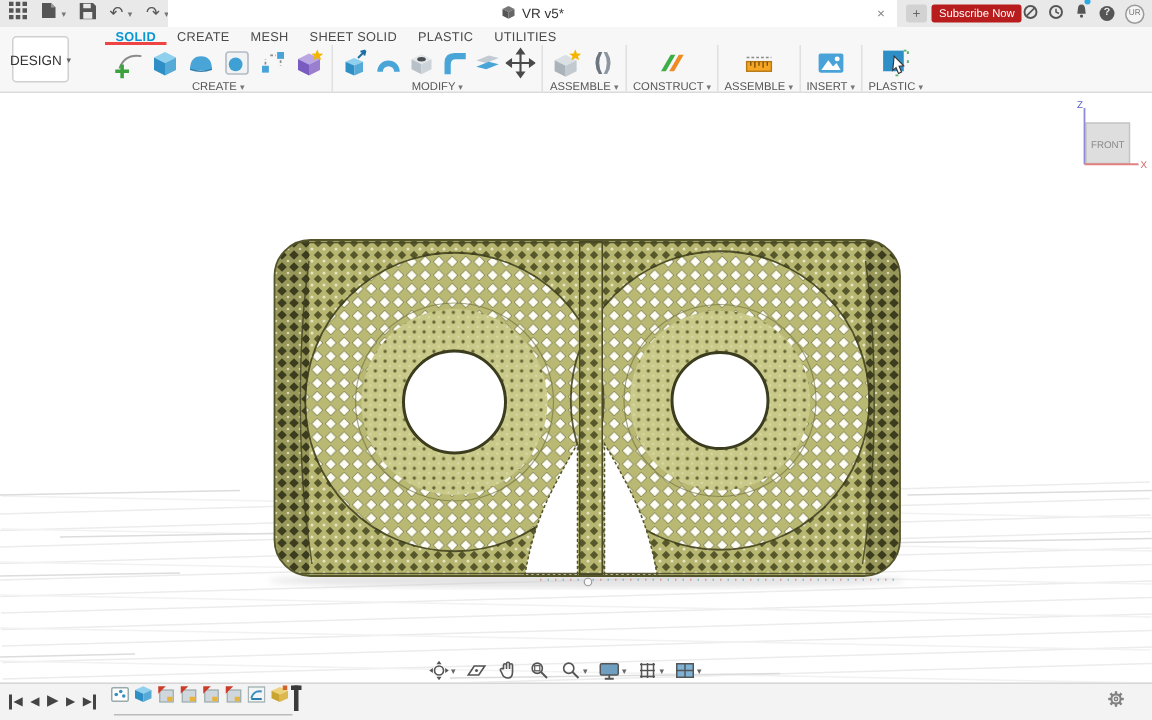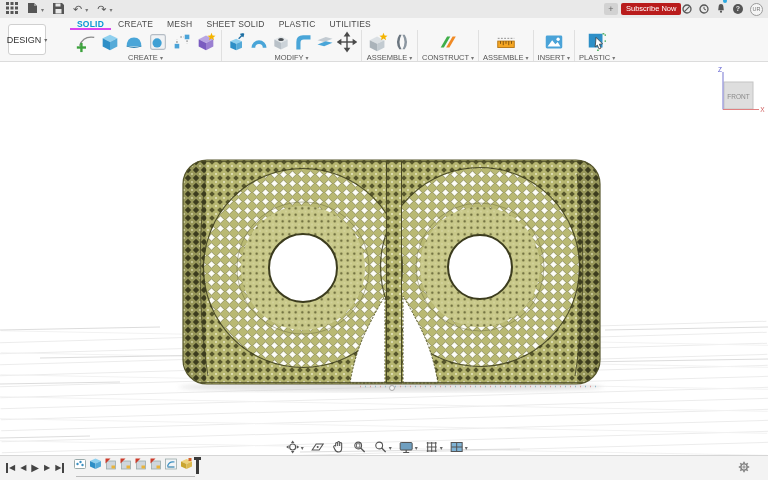--- a/index.html
+++ b/index.html
@@ -17,21 +17,21 @@
   .subscribe { position:absolute; left:621px; top:3px; height:12px; padding:0 5px; background:#b91c1c; border:none; border-radius:2px; color:#fff; font-size:7.5px; line-height:12px; font-family:"Liberation Sans",sans-serif; }
   .tb-right { position:absolute; right:5px; top:0; height:18px; display:flex; align-items:center; gap:7px; }
   .avatar { width:13px; height:13px; border-radius:50%; border:1px solid #9a9a9a; background:#f5f5f5; color:#777; font-size:5.5px; line-height:11px; text-align:center; }
 
   
   .ribbon { position:relative; width:768px; height:44px; background:#f7f7f7; border-bottom:1px solid #dcdcdc; }
   .design-btn { position:absolute; left:8px; top:6px; width:38px; height:31px; background:#fff; border:1px solid #d0d0d0; border-radius:3px; font-size:9px; color:#333; display:flex; align-items:center; justify-content:center; gap:3px; }
   .design-btn .caret { font-size:6px; color:#666; }
   .tabstrip { position:absolute; left:70px; top:1px; height:11px; display:flex; }
   .rtab { font-size:8.5px; color:#4a4a4a; padding:0 7px; letter-spacing:.2px; }
-  .rtab.active { color:#0a96d2; font-weight:bold; border-bottom:2px solid #d946ef; }
+  .rtab.active { color:#0a96d2; font-weight:bold; border-bottom:2px solid #ef4444; }
   .groups { position:absolute; left:70px; top:12px; bottom:0; display:flex; }
   .group { display:flex; flex-direction:column; align-items:center; justify-content:space-between; padding:0 4px 2px 4px; border-right:1px solid #e0e0e0; }
   .group:last-child { border-right:none; }
   .grp-icons { display:flex; align-items:center; gap:1px; height:24px; }
   .grp-label { font-size:7.5px; color:#555; white-space:nowrap; }
   .grp-label .caret { font-size:6px; color:#777; }
   .tool { width:23px; height:23px; display:flex; align-items:center; justify-content:center; }
   .tool.small { width:21px; }
 
   
@@ -87,20 +87,31 @@
           <rect x="2.5" y="6" width="6" height="4.5" fill="#e9e9e9"></rect>
           <rect x="2.5" y="0.5" width="5" height="3" fill="#e9e9e9"></rect>
         </svg>
     </span>
     <span class="glyph-btn">↶</span>
       <span class="caret">▾</span>
     <span class="glyph-btn">↷</span>
       <span class="caret">▾</span>
   </div>
 
+  <div class="doc-tab">
+    <span>
+      <svg width="10" height="10" viewBox="0 0 10 10">
+          <path d="M1 3 L5 1 L9 3 L5 5 Z" fill="#777"></path>
+          <path d="M1 3 L5 5 L5 9.5 L1 7.5 Z" fill="#555"></path>
+          <path d="M9 3 L5 5 L5 9.5 L9 7.5 Z" fill="#666"></path>
+        </svg>
+    </span>
+    <span class="doc-title">VR v5*</span>
+    <span class="tab-close">×</span>
+  </div>
 
   <div class="new-tab">+</div>
   <button class="subscribe">Subscribe Now</button>
 
   <div class="tb-right">
     <span>
       <svg width="10" height="10" viewBox="0 0 10 10">
           <circle cx="5" cy="5" r="4" fill="none" stroke="#555" stroke-width="1.3"></circle>
           <line x1="2.4" y1="7.6" x2="7.6" y2="2.4" stroke="#555" stroke-width="1.1"></line>
         </svg>

